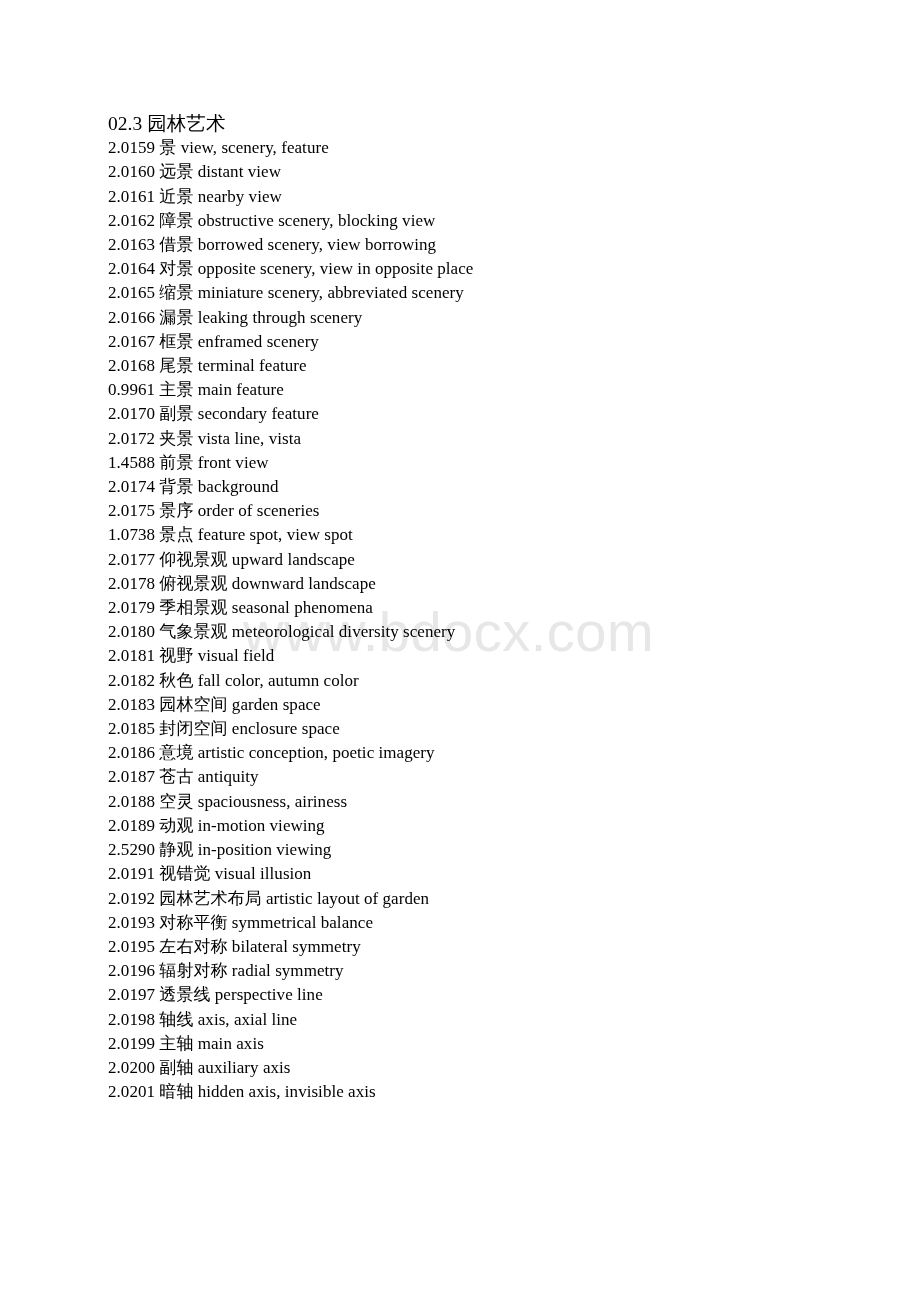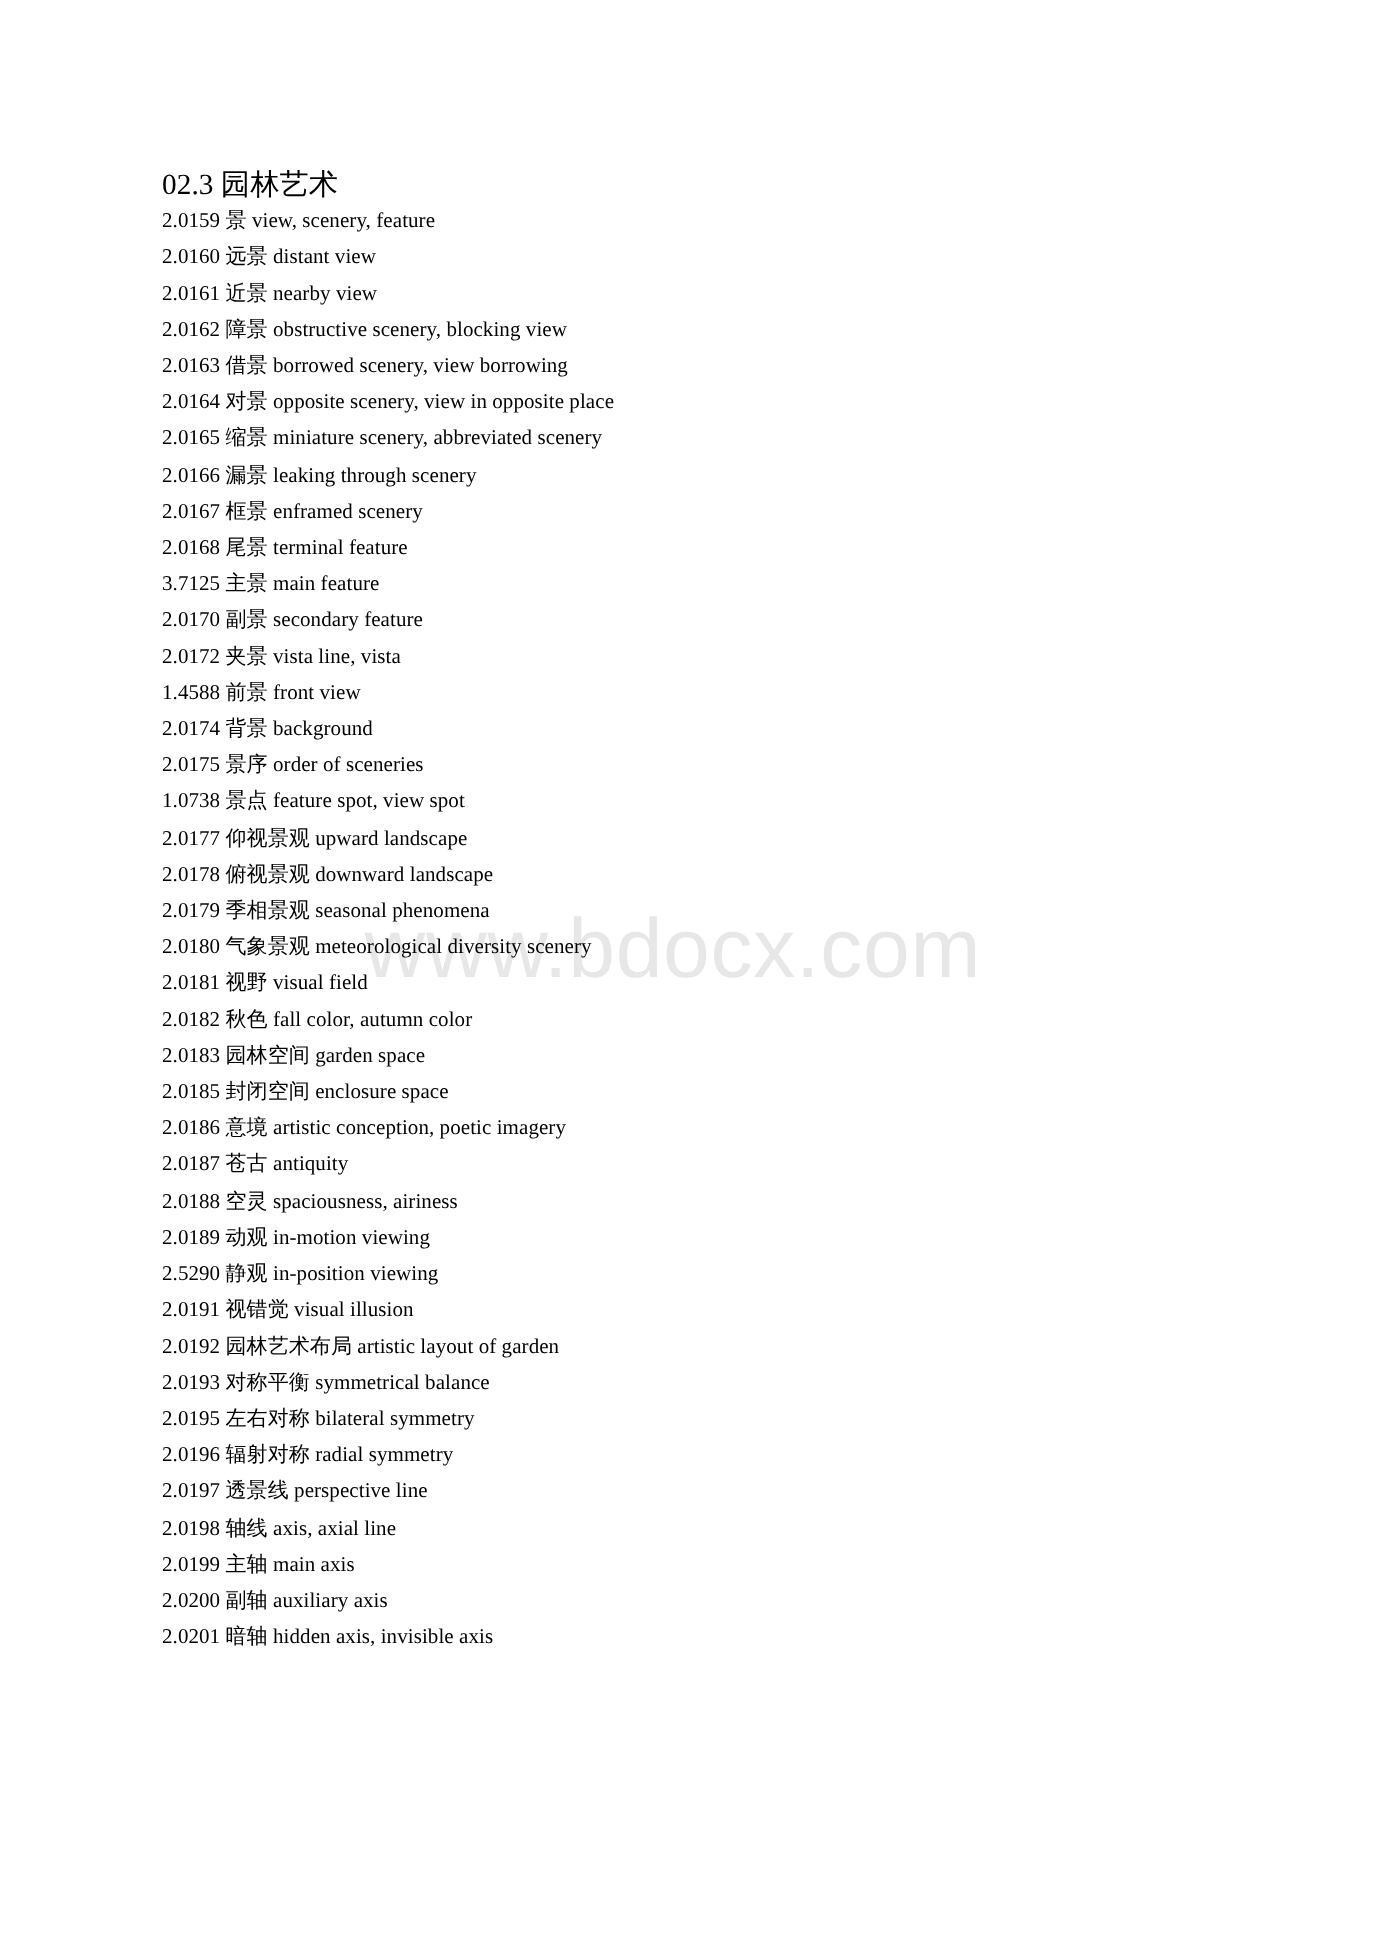--- a/index.html
+++ b/index.html
@@ -51,21 +51,21 @@
     z-index: 2;
     text-decoration: underline;
   }
   #glossary-block {
     position: absolute;
     left: 108px;
     top: 112px;
     width: 760px;
   }
   .doc-line {
-    font-size: 14px;
+    font-size: 17px;
     line-height: 24.2px;
     white-space: pre;
     color: #000000;
     letter-spacing: 0.05px;
   }
   .doc-line.section-heading {
     font-size: 19.5px;
   }
 </style>
 </head>
@@ -82,21 +82,21 @@
       <div class="doc-line">2.0159 景 view, scenery, feature</div>
       <div class="doc-line">2.0160 远景 distant view</div>
       <div class="doc-line">2.0161 近景 nearby view</div>
       <div class="doc-line">2.0162 障景 obstructive scenery, blocking view</div>
       <div class="doc-line">2.0163 借景 borrowed scenery, view borrowing</div>
       <div class="doc-line">2.0164 对景 opposite scenery, view in opposite place</div>
       <div class="doc-line">2.0165 缩景 miniature scenery, abbreviated scenery</div>
       <div class="doc-line">2.0166 漏景 leaking through scenery</div>
       <div class="doc-line">2.0167 框景 enframed scenery</div>
       <div class="doc-line">2.0168 尾景 terminal feature</div>
-      <div class="doc-line">3.7125 主景 main feature</div>
+      <div class="doc-line">0.9961 主景 main feature</div>
       <div class="doc-line">2.0170 副景 secondary feature</div>
       <div class="doc-line">2.0172 夹景 vista line, vista</div>
       <div class="doc-line">1.4588 前景 front view</div>
       <div class="doc-line">2.0174 背景 background</div>
       <div class="doc-line">2.0175 景序 order of sceneries</div>
       <div class="doc-line">1.0738 景点 feature spot, view spot</div>
       <div class="doc-line">2.0177 仰视景观 upward landscape</div>
       <div class="doc-line">2.0178 俯视景观 downward landscape</div>
       <div class="doc-line">2.0179 季相景观 seasonal phenomena</div>
       <div class="doc-line">2.0180 气象景观 meteorological diversity scenery</div>

